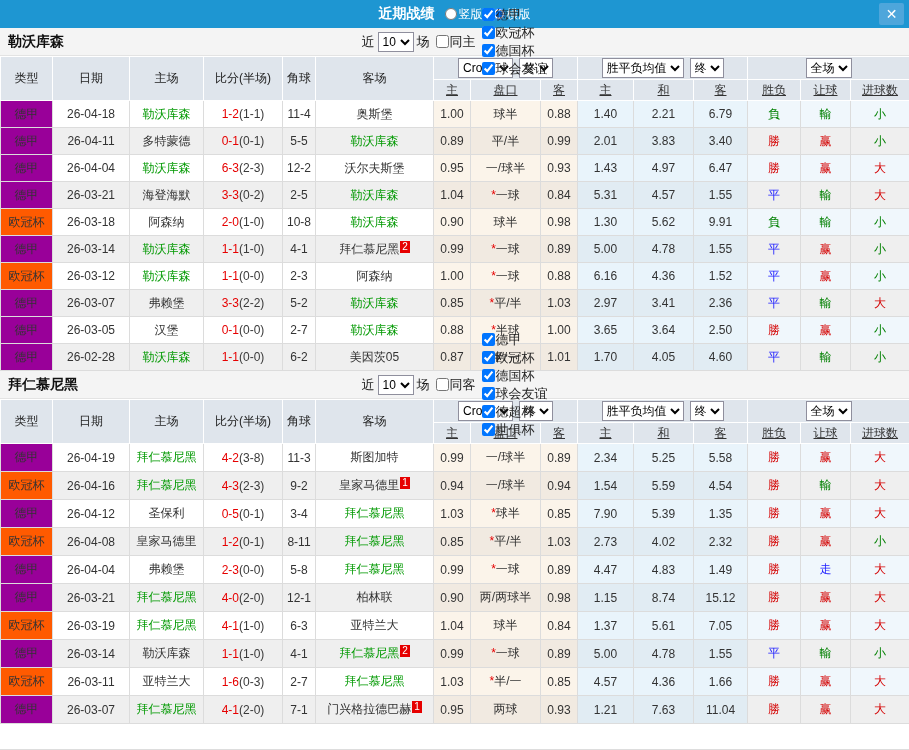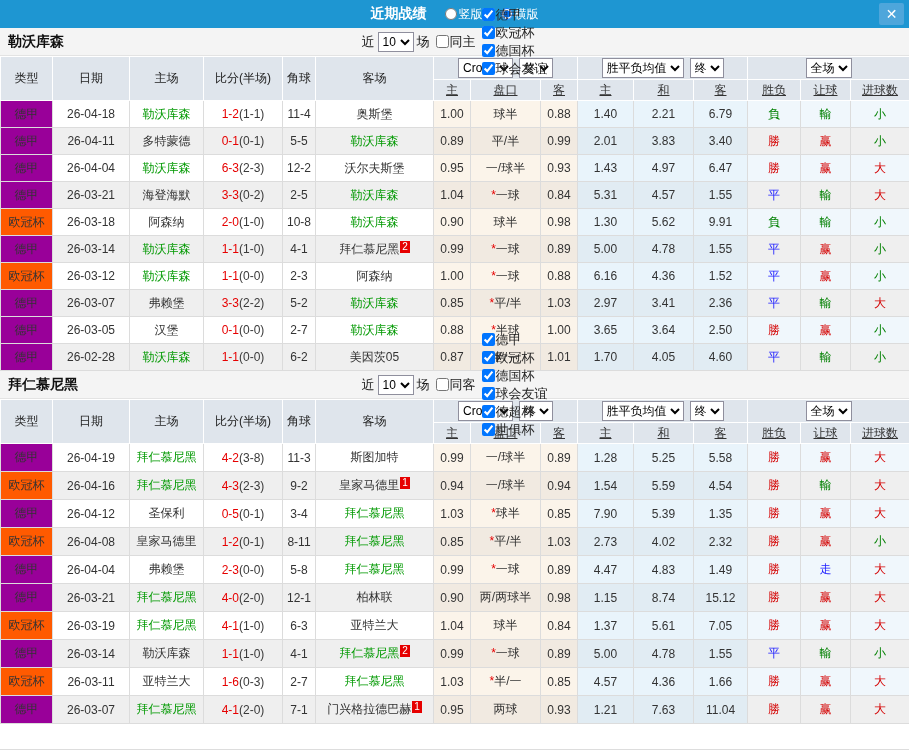--- a/index.html
+++ b/index.html
@@ -1,20 +1,20 @@
 <!DOCTYPE html>
 <html><head>
 <meta charset="utf-8">
 <style>
   * { margin:0; padding:0; box-sizing:border-box; }
   body { background:#fff; font-family:"Liberation Sans","DejaVu Sans",sans-serif; }
   .app { width:909px; height:750px; overflow:hidden; position:relative; background:#fff; border-bottom:1px solid #ddd; }
 
   
-  .titlebar { height:28px; background:#1e96d2; display:flex; align-items:center; justify-content:center; position:relative; color:#fff; gap:18px; }
+  .titlebar { height:28px; background:#1e96d2; display:flex; align-items:center; justify-content:center; position:relative; color:#fff; gap:10px; }
   .titlebar .win-title { font-weight:bold; font-size:14px; }
   .titlebar label { display:flex; align-items:center; font-size:12px; color:#fff; gap:2px; cursor:pointer; }
   .titlebar input[type=radio] { width:12px; height:12px; margin:0; }
   .close-btn { position:absolute; right:5px; top:3px; width:25px; height:22px; background:#4ea6db; color:#fff; font-size:14px; font-weight:bold; line-height:22px; text-align:center; border-radius:2px; cursor:pointer; }
 
   
   .filter-bar { height:28px; background:#f4f4f4; display:flex; align-items:center; position:relative; border-bottom:1px solid #e3e3e3; }
   .team-name { position:absolute; left:8px; font-weight:bold; font-size:14px; color:#111; }
   .filter-center { margin:0 auto; display:flex; align-items:center; gap:3px; font-size:13px; color:#222; }
   .filter-center label { display:flex; align-items:center; cursor:pointer; }
@@ -411,21 +411,21 @@
         <tr class="odd">
           <td class="type-cell" style="background: rgb(153, 0, 153);">德甲</td>
           <td>26-04-19</td>
           <td><span class="focus">拜仁慕尼黑</span></td>
           <td><span class="ft">4-2</span><span class="ht">(3-8)</span></td>
           <td>11-3</td>
           <td><span>斯图加特</span></td>
           <td class="c-crow">0.99</td>
           <td class="c-crow">一/球半</td>
           <td class="c-crow">0.89</td>
-          <td class="c-avg">1.28</td>
+          <td class="c-avg">2.34</td>
           <td class="c-avg">5.25</td>
           <td class="c-avg">5.58</td>
           <td class="c-res" style="color: rgb(212, 0, 0);">勝</td>
           <td class="c-res" style="color: rgb(212, 0, 0);">赢</td>
           <td class="c-res" style="color: rgb(212, 0, 0);">大</td>
         </tr>
         <tr class="even">
           <td class="type-cell" style="background: rgb(255, 90, 0);">欧冠杯</td>
           <td>26-04-16</td>
           <td><span class="focus">拜仁慕尼黑</span></td>

